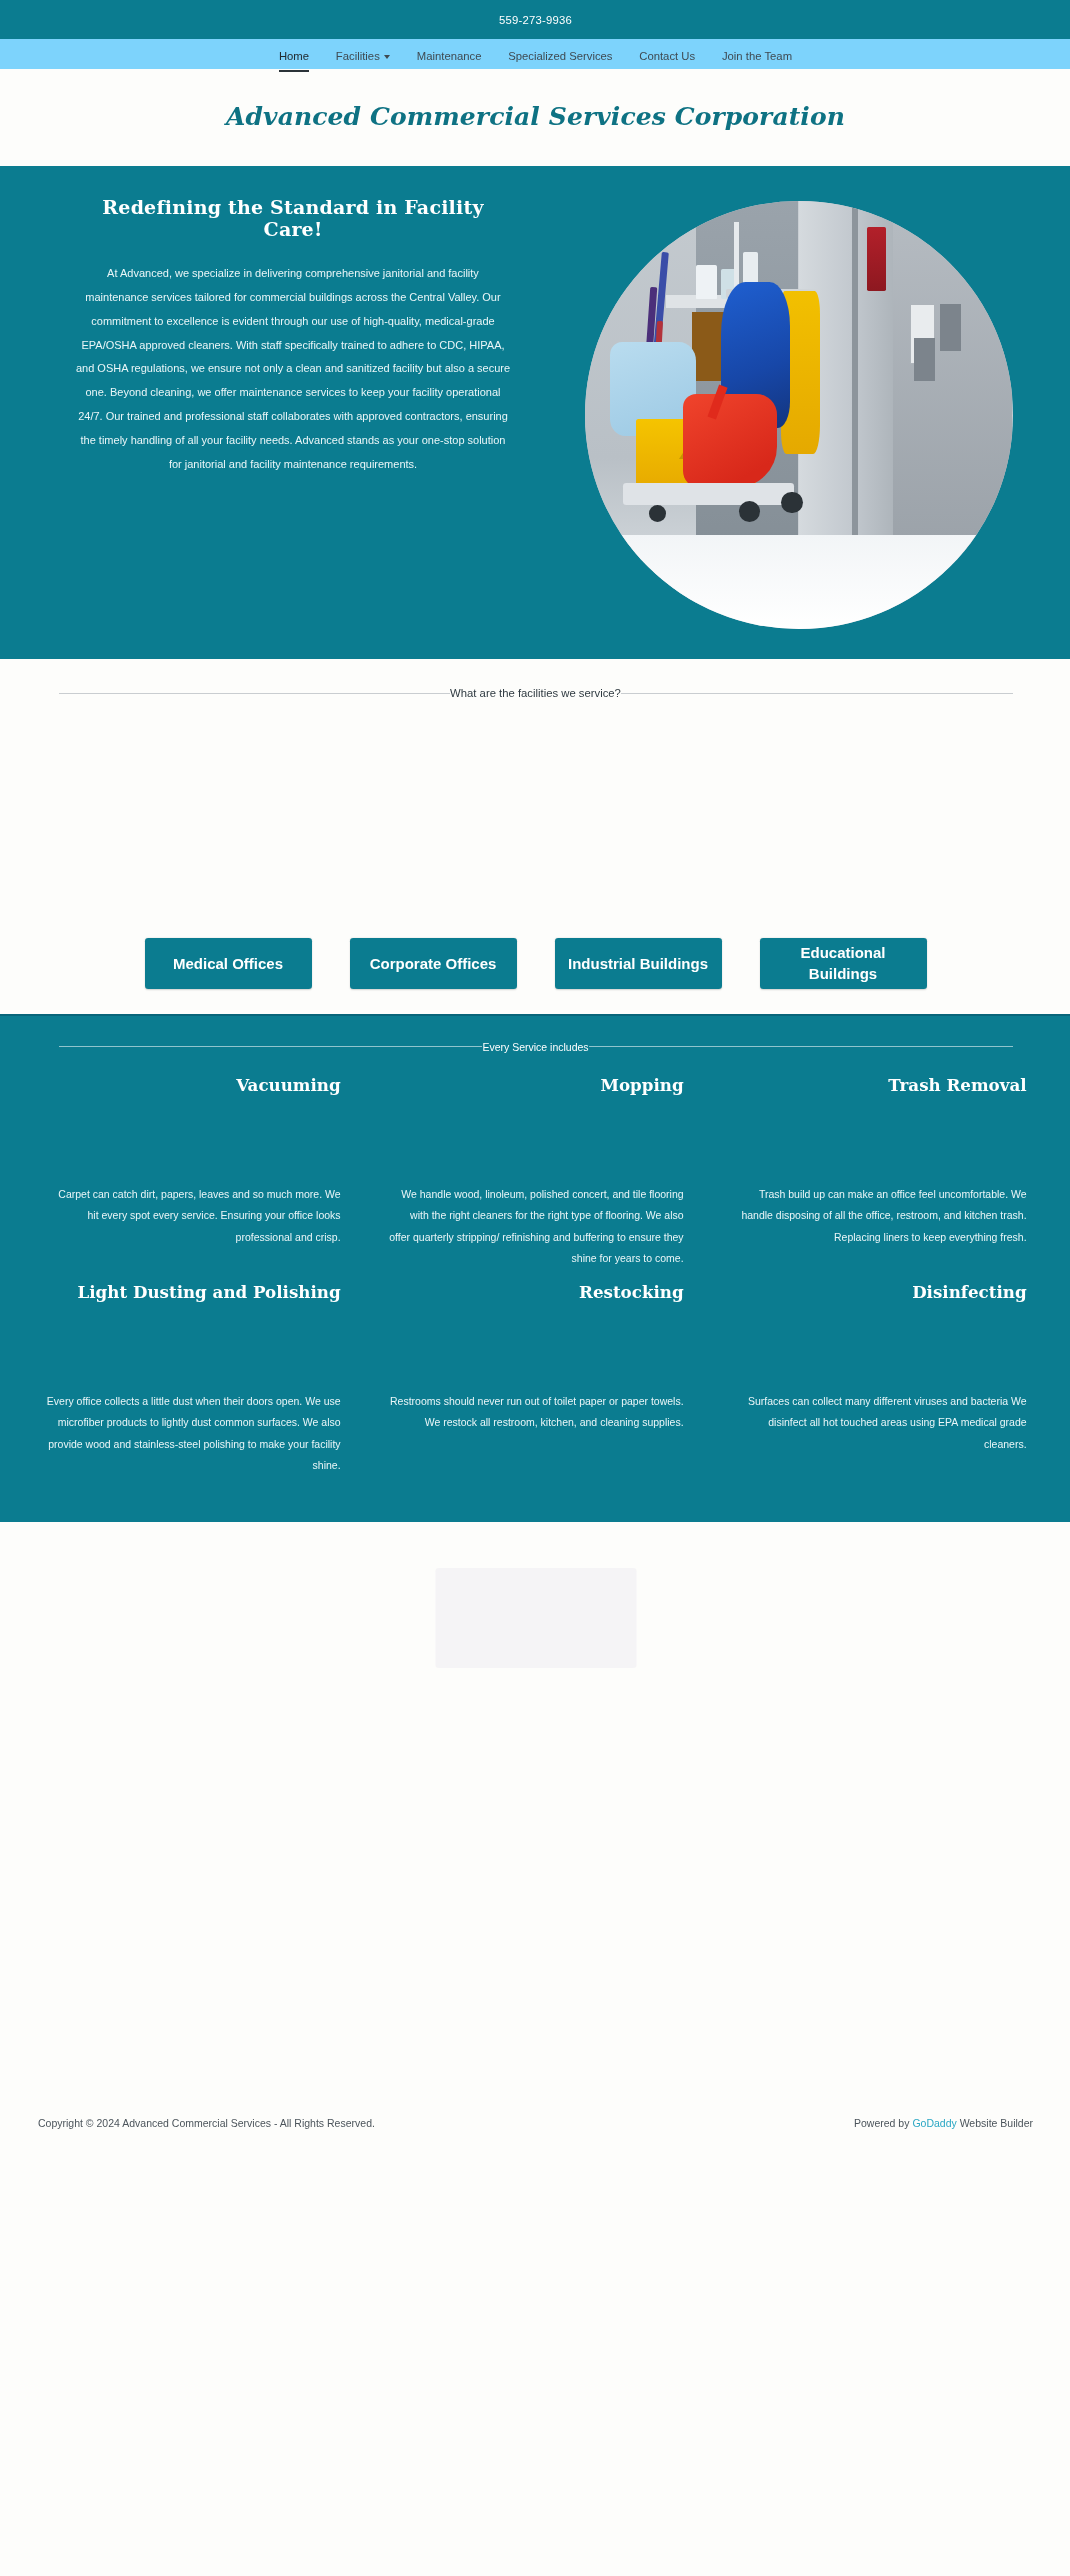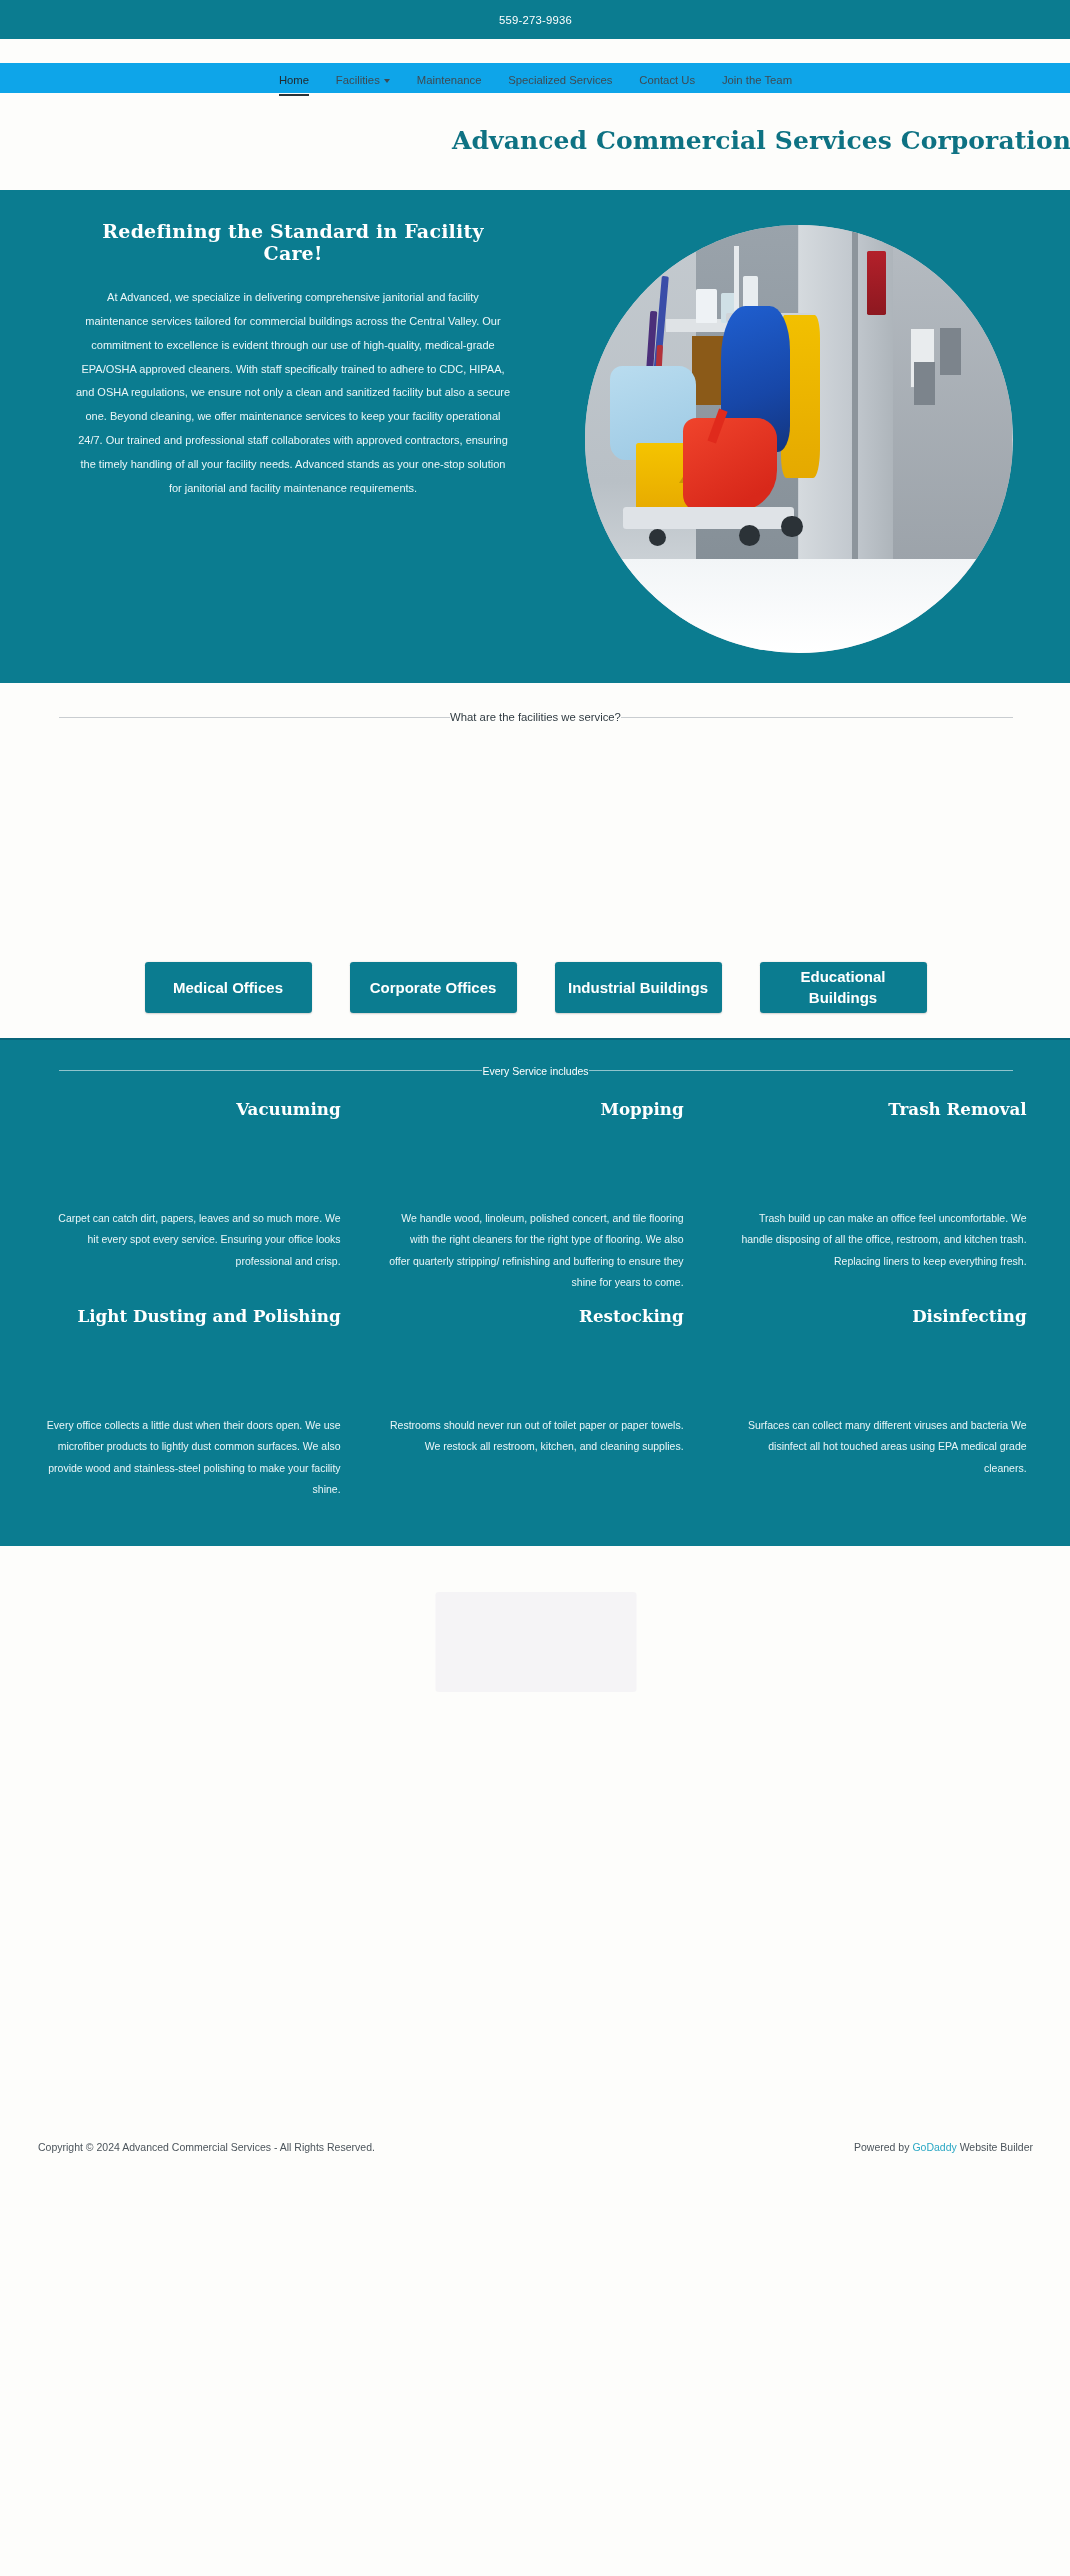--- a/index.html
+++ b/index.html
@@ -22,27 +22,26 @@
   }
   .topbar-phone {
     color: #ffffff;
     font-size: 11.3px;
     letter-spacing: 0.2px;
     text-decoration: none;
   }
 
   
   .navwrap {
-    background: #0ea5e9;
+    background: #7dd3fc;
     height: 30px;
     display: flex;
     align-items: center;
     justify-content: center;
     padding-top: 5px;
-    margin-top: 24px;
   }
   .nav {
     display: flex;
     align-items: flex-start;
     gap: 0px;
   }
   .nav-item {
     position: relative;
     font-size: 11.3px;
     color: #3f4a52;
@@ -69,22 +68,23 @@
     border-right: 3.3px solid transparent;
     border-top: 4.2px solid #3f4a52;
     display: inline-block;
     position: relative;
     top: 0.8px;
   }
 
   
   .title-band {
     background: #fdfdfb;
-    text-align: right;
+    text-align: center;
     padding: 33px 0 35px;
+    font-style: italic;
   }
   .site-title {
     font-family: "DejaVu Serif", "Liberation Serif", serif;
     font-weight: 700;
     font-size: 25px;
     color: #0e7283;
     letter-spacing: 0.1px;
   }
 
   

